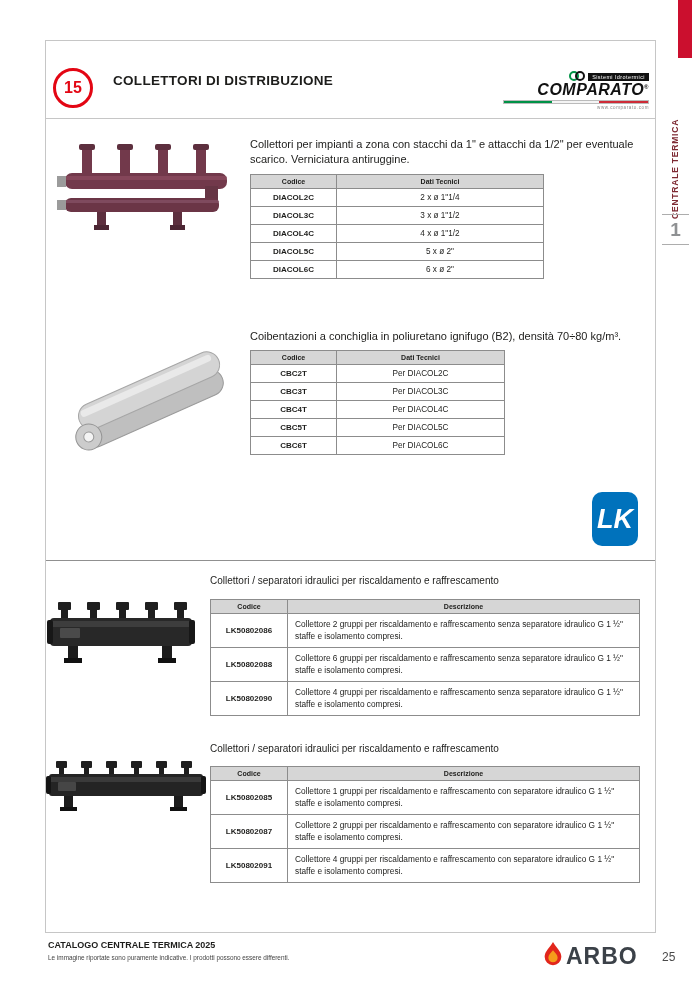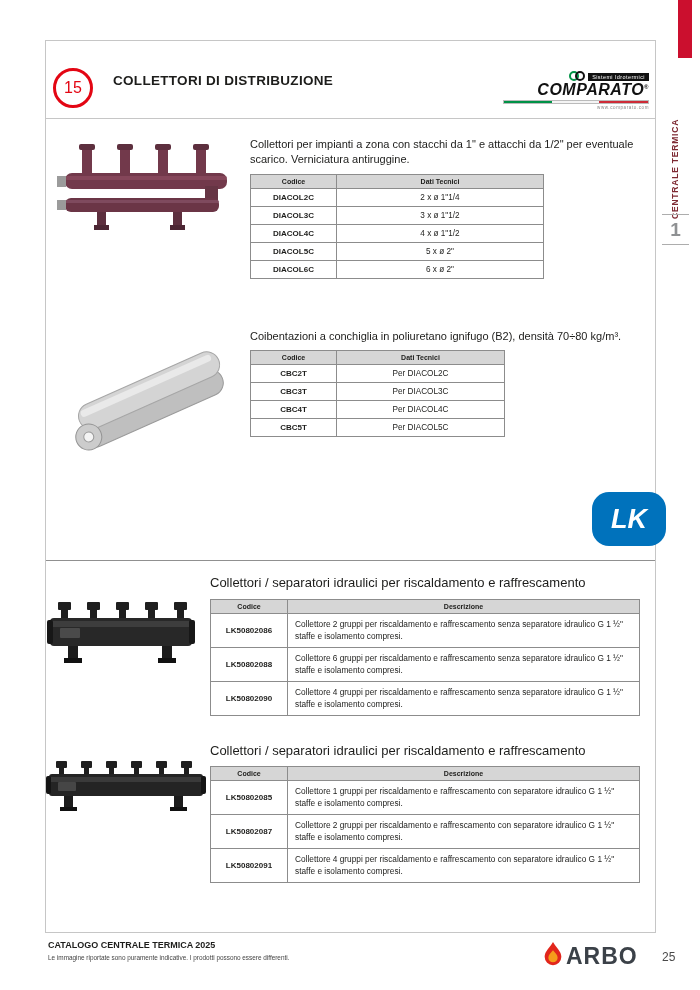--- a/index.html
+++ b/index.html
@@ -4,21 +4,21 @@
 <style>
   * { margin:0; padding:0; box-sizing:border-box; }
   html,body { width:700px; height:990px; background:#ffffff; font-family:"Liberation Sans", sans-serif; color:#1d1d1b; }
   body { position:relative; overflow:hidden; }
   .abs { position:absolute; }
 
   .page-frame { left:45px; top:40px; width:611px; height:893px; border:1px solid #c6c6c6; }
 
   
   .num-circle { left:53px; top:68px; width:40px; height:40px; border:3px solid #e30613; border-radius:50%;
-    display:flex; align-items:center; justify-content:center; color:#e30613; font-size:16px; font-weight:normal; }
+    display:flex; align-items:center; justify-content:center; color:#e30613; font-size:16px; font-weight:bold; }
   .page-title { left:113px; top:73px; font-size:13.5px; font-weight:bold; letter-spacing:.3px; color:#1d1d1b; }
   .title-rule { left:46px; top:118px; width:609px; height:1px; background:#c6c6c6; }
 
   
   .comparato { left:503px; top:71px; width:146px; text-align:right; }
   .cmp-top { display:flex; align-items:flex-end; justify-content:flex-end; gap:3px; margin-bottom:1px; }
   .cmp-tagline { background:#111; color:#fff; font-size:5.5px; padding:1px 4px; letter-spacing:.4px; }
   .cmp-name { font-size:16px; font-weight:800; font-style:italic; letter-spacing:.5px; color:#111; line-height:1; }
   .cmp-reg { font-size:6px; vertical-align:super; font-style:normal; }
   .cmp-flag { margin-top:2px; height:4px; width:146px;
@@ -28,32 +28,32 @@
   
   .side-red-bar { left:678px; top:0; width:14px; height:58px; background:#cb0f2e; }
   .side-label { left:663px; top:118px; width:24px; height:102px; writing-mode:vertical-rl; transform:rotate(180deg);
     display:flex; align-items:center; justify-content:center; font-size:8.5px; font-weight:bold;
     color:#7e2a33; letter-spacing:.8px; }
   .side-num { left:662px; top:214px; width:27px; height:31px; border-top:1px solid #adadad; border-bottom:1px solid #adadad;
     display:flex; align-items:center; justify-content:center; font-size:19px; font-weight:bold; color:#8f9193; }
 
   
   .desc { font-size:11px; line-height:1.35; color:#1d1d1b; }
-  .sec-title { font-size:13px; color:#1d1d1b; }
+  .sec-title { font-size:10px; color:#1d1d1b; }
 
   
   table.cat-table { border-collapse:collapse; table-layout:fixed; background:#fff; }
   .cat-table th { background:#d6d6d6; border:1px solid #8c8c8c; font-size:7px; font-weight:bold; padding:3px 2px; color:#1d1d1b; }
   .cat-table td { border:1px solid #8c8c8c; font-size:8.2px; text-align:center; padding:4px 3px; vertical-align:middle; }
   .cat-table td.code { font-weight:bold; font-size:8px; }
   .lk-table td { height:34px; }
   .lk-table td.desc-cell { text-align:left; padding:4px 7px; line-height:1.4; font-size:8.3px; }
 
   
-  .lk-logo { left:592px; top:492px; width:74px; height:54px; background:#0072bc; border-radius:17px;
+  .lk-logo { left:592px; top:492px; width:46px; height:54px; background:#0072bc; border-radius:10px;
     display:flex; align-items:center; justify-content:center; color:#fff; font-weight:800; font-style:italic; font-size:27px; }
 
   .divider { left:46px; top:560px; width:609px; height:1px; background:#909090; }
 
   
   .footer-title { left:48px; top:940px; font-size:9px; font-weight:800; color:#1d1d1b; }
   .footer-note { left:48px; top:954px; font-size:6.4px; color:#444; }
   .arbo { left:540px; top:940px; display:flex; align-items:flex-end; }
   .arbo-name { font-size:23px; font-weight:800; letter-spacing:1px; color:#3b4148; line-height:1; }
   .page-num { left:662px; top:950px; font-size:12px; color:#4a4a4a; }
@@ -179,20 +179,24 @@
       <td class="code">CBC3T</td>
       <td>Per DIACOL3C</td>
     </tr>
       <tr>
       <td class="code">CBC4T</td>
       <td>Per DIACOL4C</td>
     </tr>
       <tr>
       <td class="code">CBC5T</td>
       <td>Per DIACOL5C</td>
+    </tr>
+      <tr>
+      <td class="code">CBC6T</td>
+      <td>Per DIACOL6C</td>
     </tr>
     </tbody>
 </table>
 
 <div class="abs lk-logo">LK</div>
 
 <div class="abs divider"></div>
 
 <div class="abs sec-title" style="left:210px; top:575px; width:440px;">Collettori / separatori idraulici per riscaldamento e raffrescamento</div>
 

